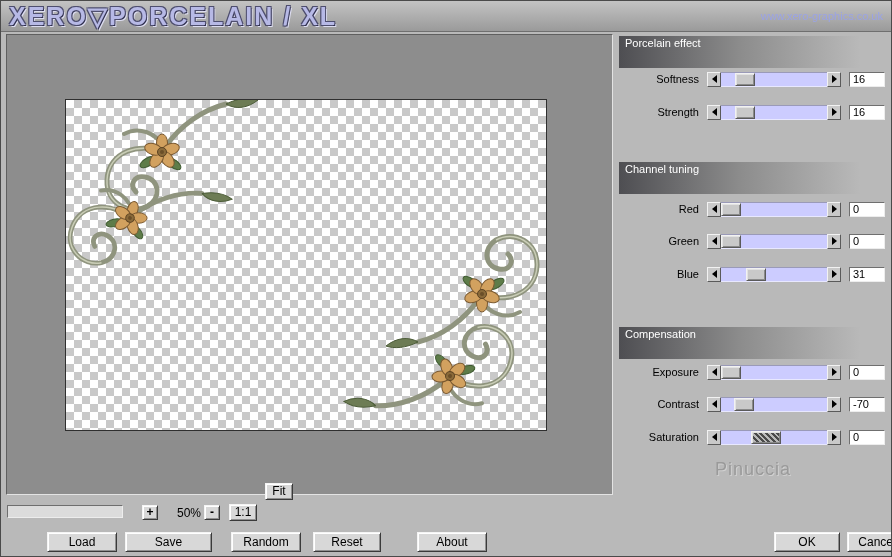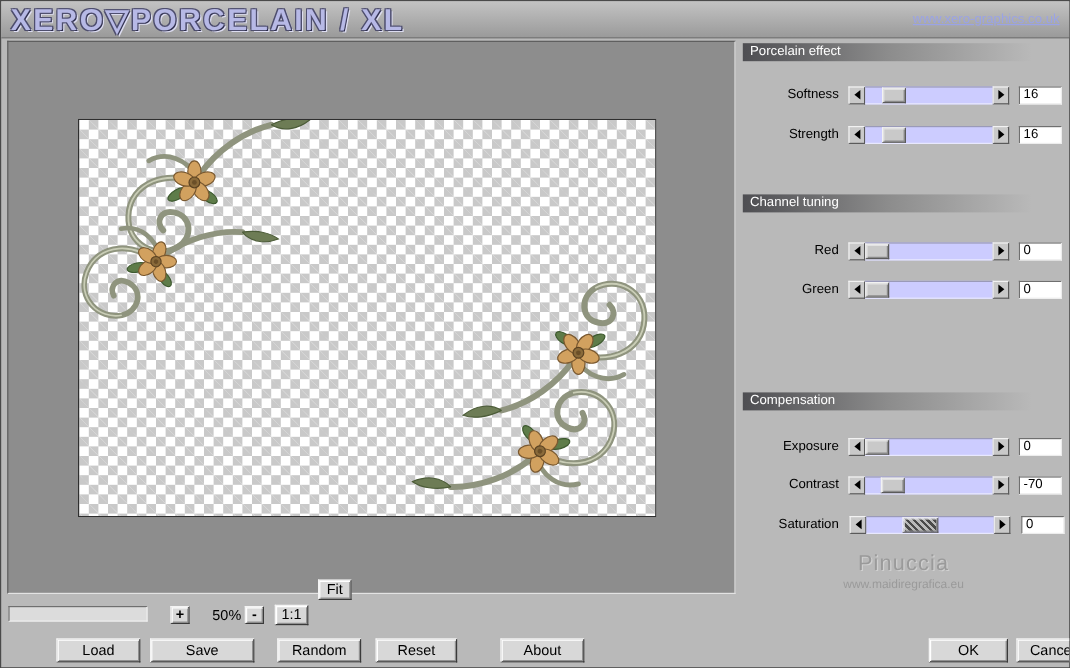--- a/index.html
+++ b/index.html
@@ -17,21 +17,21 @@
     border-bottom:1px solid #6f6f6f;
   }
   .logo {
     position:absolute; left:8px; top:1px;
     font-size:25px; font-weight:bold; letter-spacing:2px;
     color:#b7b9e6;
     text-shadow:-1px -1px 0 #4e4e6e, 1px -1px 0 #4e4e6e,
                 -1px 1px 0 #4e4e6e, 1px 1px 0 #2e2e4e, 2px 2px 0 #dcdcf0;
     white-space:nowrap;
   }
-  .site-url { position:absolute; right:10px; top:9px; color:#9aa3e6; font-size:11px;text-decoration:underline; }
+  .site-url { position:absolute; right:10px; top:9px; color:#9aa3e6; font-size:11px; }
 
   
   .preview-panel {
     position:absolute; left:5px; top:33px; width:607px; height:461px;
     background:#8d8d8d;
     border:1px solid; border-color:#5f5f5f #e3e3e3 #e3e3e3 #5f5f5f;
   }
   .checker {
     position:absolute; left:58px; top:64px; width:482px; height:332px;
     border:1px solid #2f2f2f;
@@ -40,21 +40,21 @@
       linear-gradient(45deg,#c9c9c9 25%,transparent 25%,transparent 75%,#c9c9c9 75%),
       linear-gradient(45deg,#c9c9c9 25%,transparent 25%,transparent 75%,#c9c9c9 75%);
     background-size:16px 16px;
     background-position:0 0,8px 8px;
   }
   .checker svg { position:absolute; left:0; top:0; }
 
   
   .rpanel { position:absolute; left:618px; top:0; width:268px; height:557px; }
   .group-header {
-    position:absolute; left:0; width:268px; height:15px;
+    position:absolute; left:0; width:268px; height:32px;
     background:linear-gradient(90deg,#4e4e52,#8c8c8c 45%,#b9b9b9 90%);
     color:#fff; line-height:15px; padding-left:6px; font-size:11px;
   }
   .srow { position:absolute; left:0; width:268px; height:16px; display:flex; align-items:center; }
   .slabel { width:80px; text-align:right; margin-right:8px; }
   .slider { width:134px; height:15px; display:flex; }
   .sbtn {
     width:14px; height:15px; flex:none;
     background:#c9c9c9; border:1px solid; border-color:#f2f2f2 #5a5a5a #5a5a5a #f2f2f2;
     display:flex; align-items:center; justify-content:center; cursor:pointer;
@@ -75,21 +75,21 @@
     --tw:30px; width:30px;
     background:repeating-linear-gradient(45deg,#4a4a4a 0 2px,#b9b9b9 2px 4px);
   }
   .numbox {
     width:36px; height:15px; margin-left:8px;
     background:#fff; border:1px solid; border-color:#6f6f6f #ededed #ededed #6f6f6f;
     line-height:13px; padding-left:3px; font-size:11px;
   }
   .g1h { top:35px; }  .g1r1 { top:70px; }  .g1r2 { top:103px; }
   .g2h { top:161px; } .g2r1 { top:200px; } .g2r2 { top:232px; } .g2r3 { top:265px; }
-  .g3h { top:326px; } .g3r1 { top:363px; } .g3r2 { top:395px; } .g3r3 { top:428px;justify-content:space-between; }
+  .g3h { top:326px; } .g3r1 { top:363px; } .g3r2 { top:395px; } .g3r3 { top:428px; }
 
   .watermark { position:absolute; top:458px; left:0; width:268px; text-align:center; color:#9a9a9a; }
   .watermark .wname { font-size:18px; letter-spacing:1px; text-shadow:1px 1px 0 #d0d0d0; }
   .watermark .wurl { font-size:10px; margin-top:2px; }
 
   
   .progress {
     position:absolute; left:6px; top:504px; width:116px; height:13px;
     background:#dcdcdc; border:1px solid; border-color:#6f6f6f #ededed #ededed #6f6f6f;
   }
@@ -219,20 +219,35 @@
         <div class="track">
             <div class="thumb" style="left: calc(0 * (100% - var(--tw)) / 100);"></div>
           </div>
         <div class="sbtn">
             <span class="tri-r"></span>
           </div>
       </div>
       <div class="numbox">0</div>
     </div>
 
+    <div class="srow g2r3">
+      <span class="slabel">Blue</span>
+      <div class="slider">
+        <div class="sbtn">
+            <span class="tri-l"></span>
+          </div>
+        <div class="track">
+            <div class="thumb" style="left: calc(29 * (100% - var(--tw)) / 100);"></div>
+          </div>
+        <div class="sbtn">
+            <span class="tri-r"></span>
+          </div>
+      </div>
+      <div class="numbox">31</div>
+    </div>
 
     <div class="group-header g3h">Compensation</div>
 
     <div class="srow g3r1">
       <span class="slabel">Exposure</span>
       <div class="slider">
         <div class="sbtn">
             <span class="tri-l"></span>
           </div>
         <div class="track">
@@ -272,21 +287,20 @@
           </div>
         <div class="sbtn">
             <span class="tri-r"></span>
           </div>
       </div>
       <div class="numbox">0</div>
     </div>
 
     <div class="watermark">
       <div class="wname">Pinuccia</div>
-      <div class="wurl">www.maidiregrafica.eu</div>
     </div>
   </div>
 
   <div class="progress"></div>
   <div class="btn zbtn zplus">+</div>
   <div class="zoom-level">50%</div>
   <div class="btn zbtn zminus">-</div>
   <div class="btn zoneone">1:1</div>
   <div class="btn zfit">Fit</div>
 

